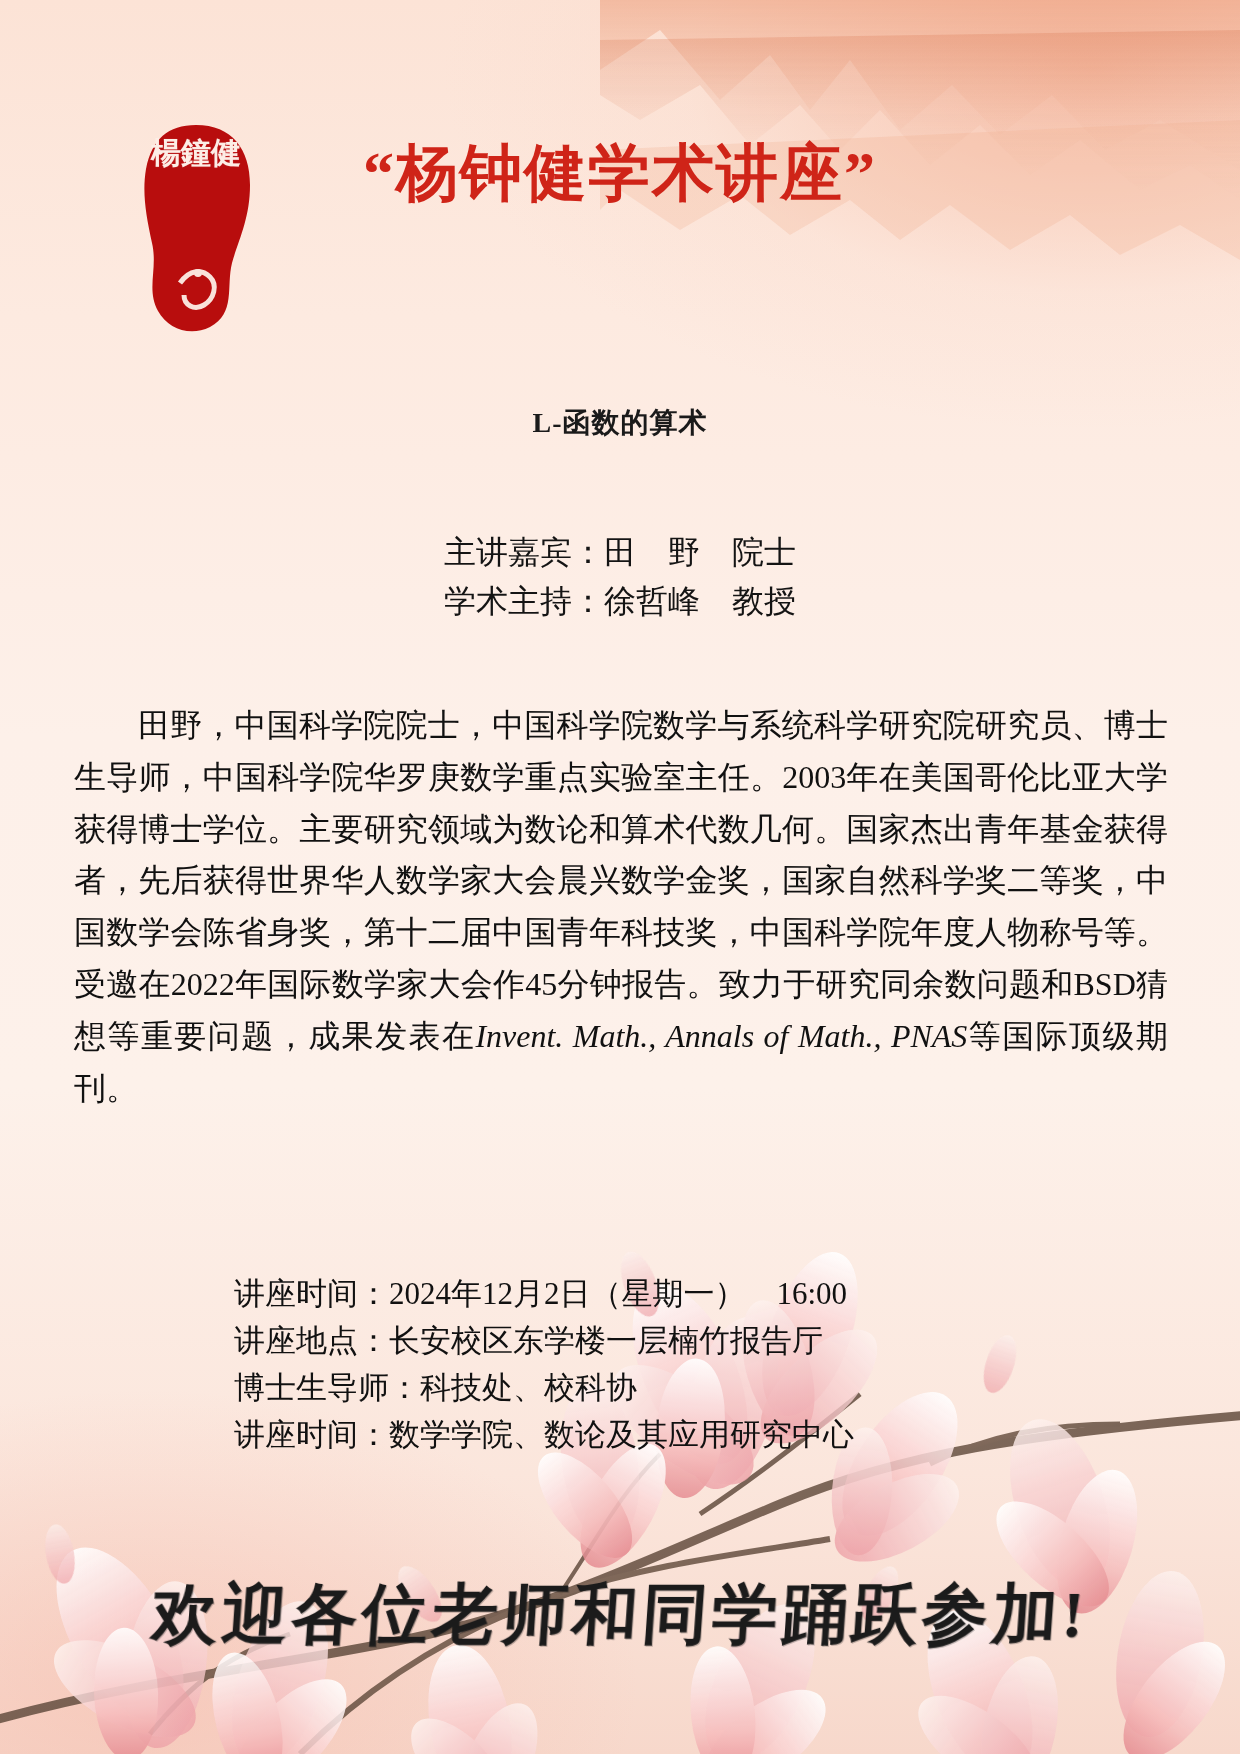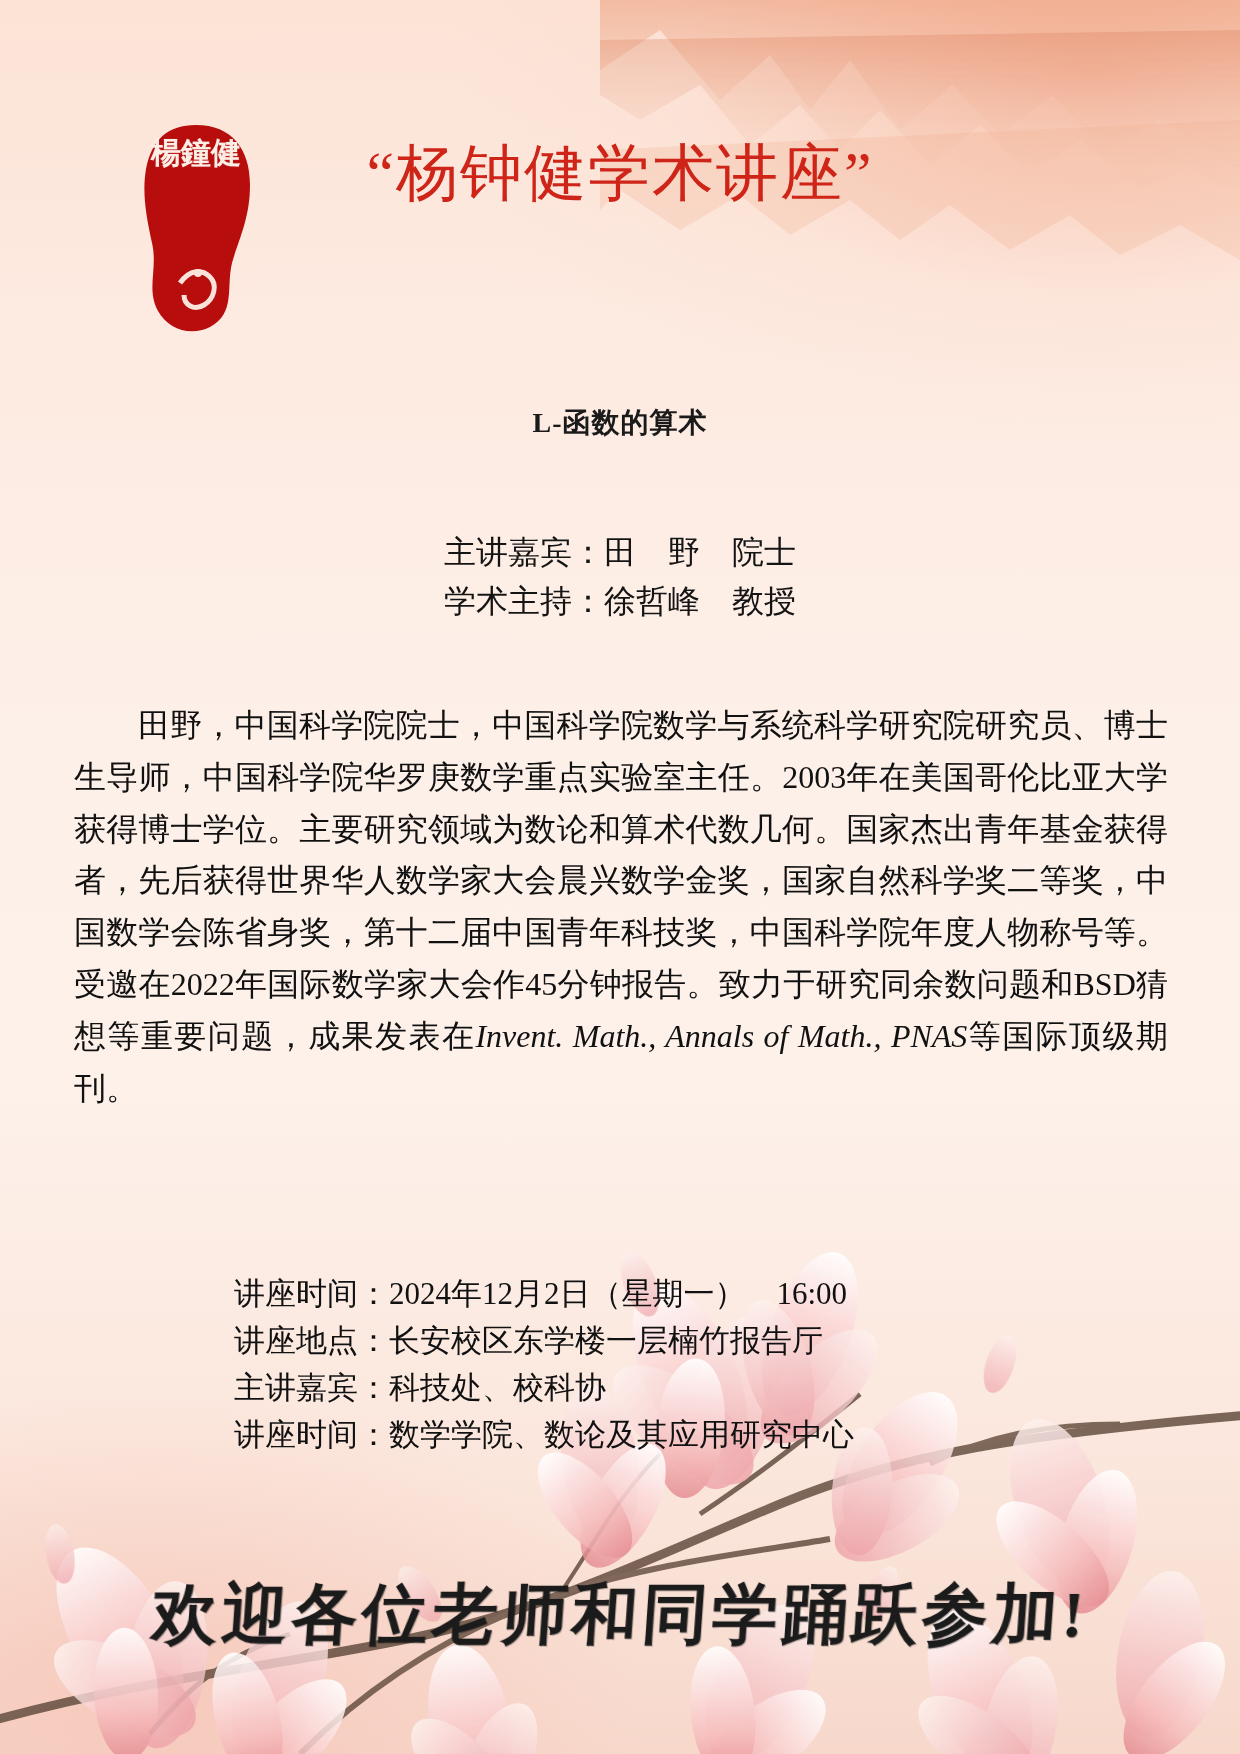--- a/index.html
+++ b/index.html
@@ -73,21 +73,21 @@
   
   .title-block {
     position: absolute;
     top: 136px;
     left: 0;
     width: 1240px;
     text-align: center;
   }
   .title-line {
     color: #cf2418;
-    font-weight: 400;
+    font-weight: 700;
     font-size: 62px;
     line-height: 1.22;
     letter-spacing: 2px;
     font-family: "Liberation Serif", "DejaVu Serif", serif;
   }
   .title-line.two {
     font-size: 64px;
     letter-spacing: 3px;
   }
 
@@ -295,19 +295,19 @@
   <div class="speaker-block">
     <div class="row">主讲嘉宾：田　野　院士</div>
     <div class="row">学术主持：徐哲峰　教授</div>
   </div>
 
   <div class="bio"><span>田野，中国科学院院士，中国科学院数学与系统科学研究院研究员、博士生导师，中国科学院华罗庚数学重点实验室主任。2003年在美国哥伦比亚大学获得博士学位。主要研究领域为数论和算术代数几何。国家杰出青年基金获得者，先后获得世界华人数学家大会晨兴数学金奖，国家自然科学奖二等奖，中国数学会陈省身奖，第十二届中国青年科技奖，中国科学院年度人物称号等。受邀在2022年国际数学家大会作45分钟报告。致力于研究同余数问题和BSD猜想等重要问题，成果发表在</span><span class="it">Invent. Math., Annals of Math., PNAS</span><span>等国际顶级期刊。</span></div>
 
   <div class="info">
     <div class="row">讲座时间：2024年12月2日（星期一）　16:00</div>
     <div class="row">讲座地点：长安校区东学楼一层楠竹报告厅</div>
-    <div class="row">主讲嘉宾：科技处、校科协</div>
+    <div class="row">博士生导师：科技处、校科协</div>
     <div class="row">讲座时间：数学学院、数论及其应用研究中心</div>
   </div>
 
   <div class="slogan">欢迎各位老师和同学踊跃参加!</div>
 
 </div>
 
 </body></html>

